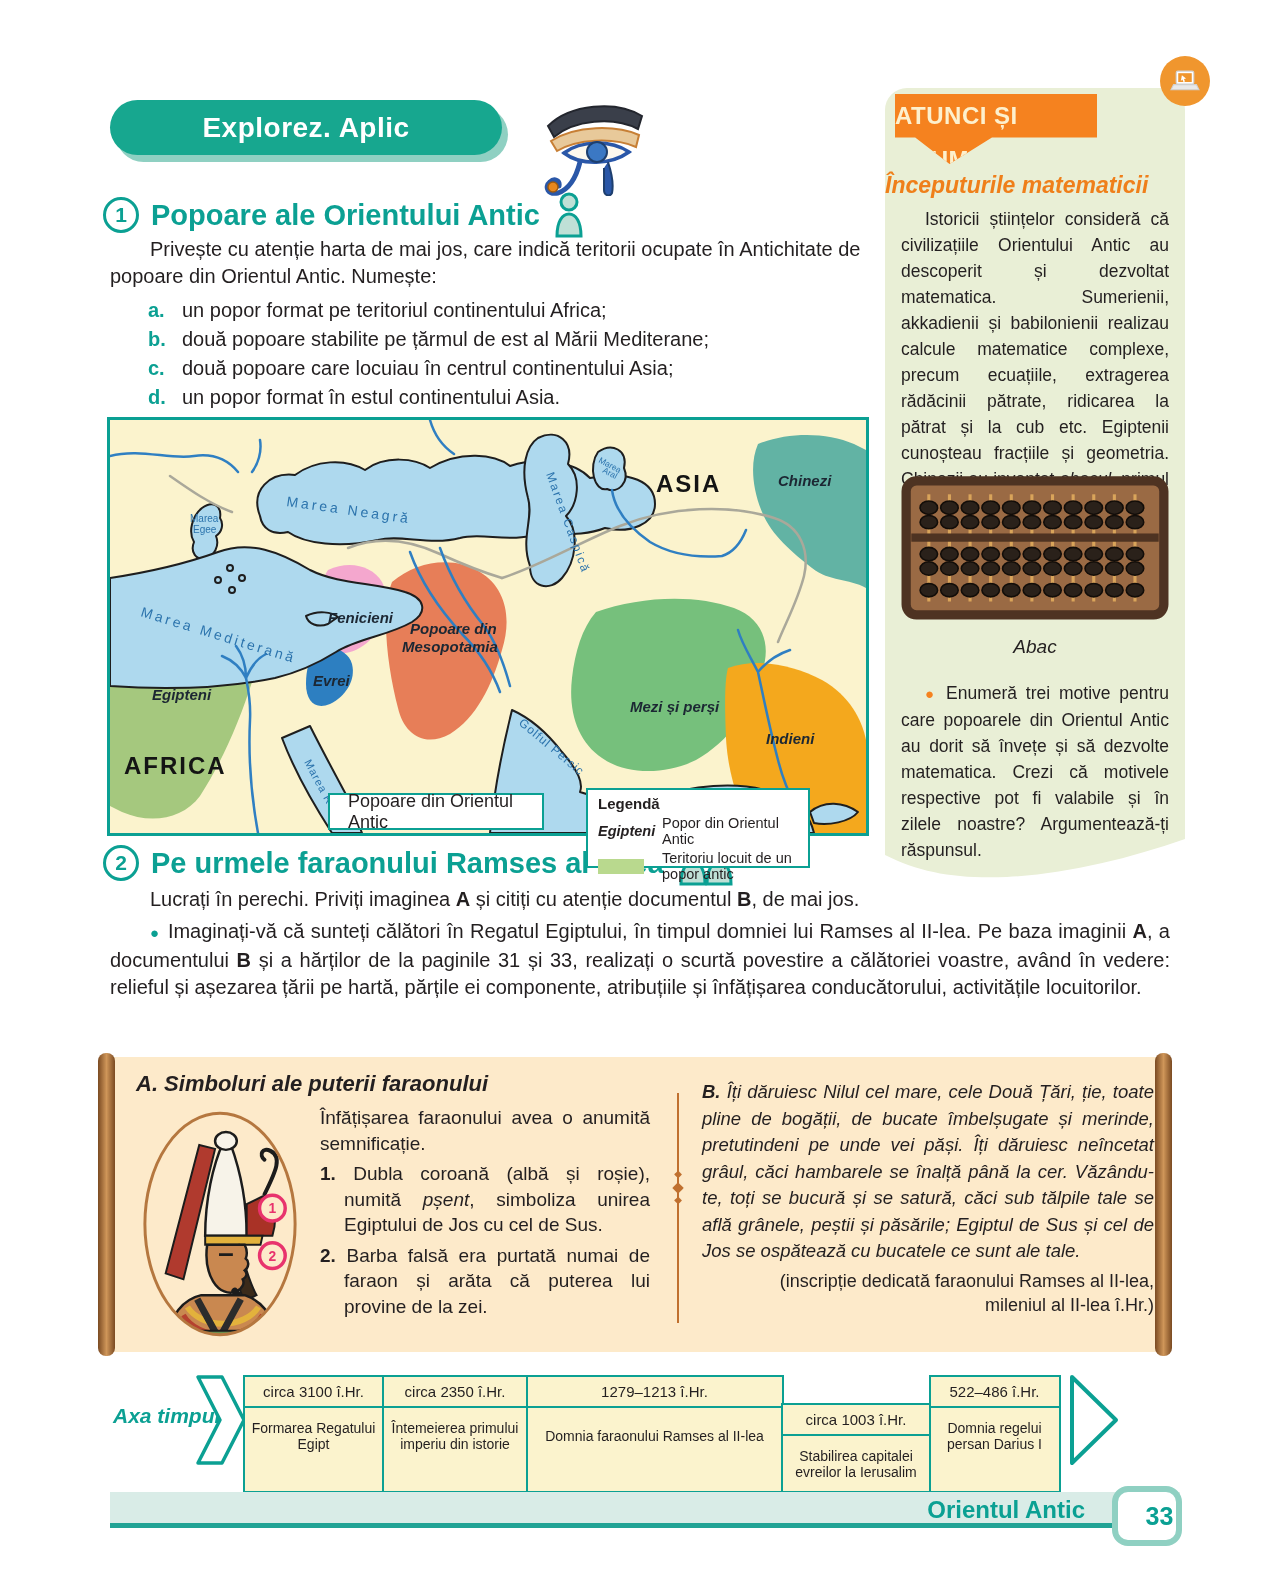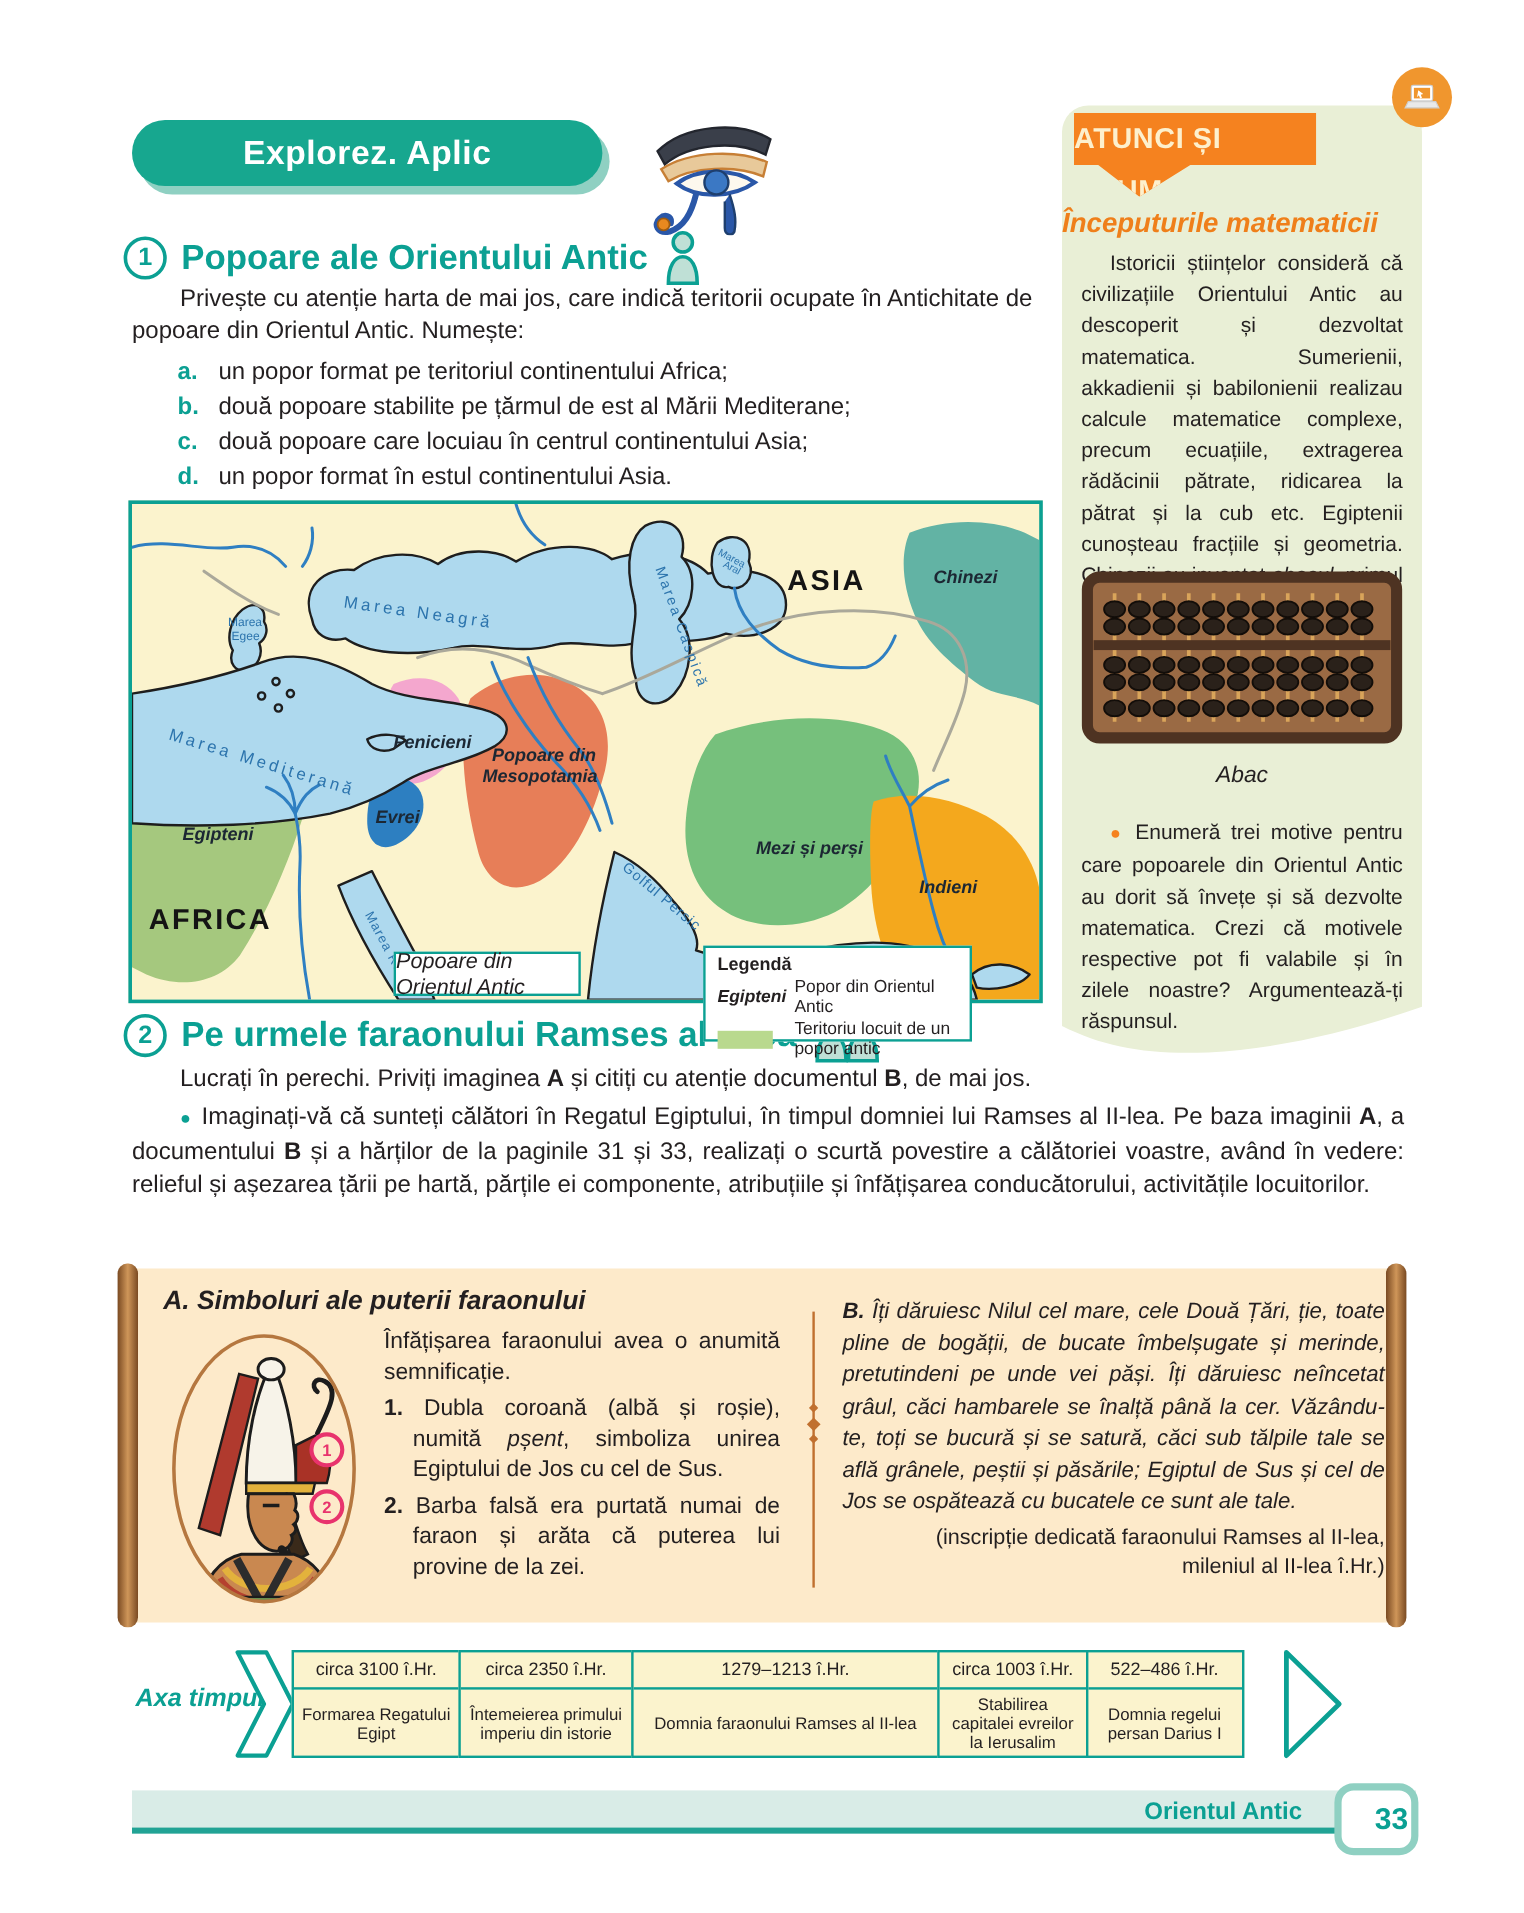--- a/index.html
+++ b/index.html
@@ -34,23 +34,23 @@
   .map{left:107px; top:417px; width:762px; height:419px; border:3px solid var(--teal);
        background:var(--cream);}
   .map svg{display:block;}
   .sea{fill:var(--sea); stroke:#1e1e1e; stroke-width:2; stroke-linejoin:round;}
   .rv{fill:none; stroke:#2f7fc2; stroke-width:2.5; stroke-linecap:round;}
   .gb{fill:none; stroke:#aaa89a; stroke-width:2.5; stroke-linecap:round;}
   .sl{font-size:14px; fill:#2c74ad; letter-spacing:3px;}
   .sl2{font-size:10px; fill:#2c74ad;}
   .cl{font-weight:bold; font-size:24px; fill:#141414; letter-spacing:2px;}
   .rl{font-style:italic; font-weight:bold; font-size:15px; fill:#1c2733;}
-  .map-caption{left:328px; top:793px; width:156px; height:37px; background:#fff;
+  .map-caption{left:328px; top:793px; width:216px; height:37px; background:#fff;
        border:2.5px solid var(--teal); display:flex; align-items:center; justify-content:center;
-       font-style:italic; font-size:18px; z-index:5;}
+       font-size:18px; z-index:5;padding-left:18px;}
   .legend{left:586px; top:788px; width:224px; height:80px; background:#fff;
        border:2.5px solid var(--teal); z-index:5; padding:5px 10px; font-size:14.5px;}
   .legend-title{font-weight:bold; font-size:15px;}
   .legend-row{display:flex; align-items:center; margin-top:3px;}
   .legend-term{font-style:italic; font-weight:bold; width:64px; flex:none;}
   .legend-swatch{width:46px; height:15px; background:#b9d98e; margin-right:18px; flex:none;}
 
   
   .panel{left:885px; top:88px; width:300px; height:790px; background:var(--panel);
          border-radius:22px;}
@@ -107,21 +107,21 @@
   .tl-cell{border:2.5px solid var(--teal); margin-left:-2.5px; background:var(--cream);}
   .tl-date{height:31px; border-bottom:2.5px solid var(--teal); display:flex; align-items:center;
            justify-content:center; font-weight:normal; font-size:15px;}
   .tl-desc{height:55px; display:flex; align-items:center; justify-content:center;
            text-align:center; font-size:14px; line-height:16px; padding:2px 6px;}
 
   
   .footer-band{left:110px; top:1492px; width:1070px; height:36px; background:#d9ece7;
            border-bottom:5px solid #21a395;}
   .footer-chapter{position:absolute; right:95px; top:0; line-height:36px; color:var(--teal);
-           font-weight:bold; font-size:20px;}
+           font-weight:bold; font-size:24px;}
   .page-box{left:1112px; top:1486px; width:70px; height:60px; background:#fff;
            border:6px solid var(--teal-light); border-radius:16px; display:flex; z-index:6;
            align-items:center; justify-content:center; color:var(--teal); font-weight:bold; font-size:25px;padding-left:25px;}
 </style>
 </head>
 <body>
 
 <div>
 
   <div class="abs badge">
@@ -395,21 +395,21 @@
         <div class="tl-desc">Formarea Regatului Egipt</div>
       </div>
       <div class="tl-cell" style="width:146px;">
         <div class="tl-date">circa 2350 î.Hr.</div>
         <div class="tl-desc">Întemeierea primului imperiu din istorie</div>
       </div>
       <div class="tl-cell" style="width:258px;">
         <div class="tl-date">1279–1213 î.Hr.</div>
         <div class="tl-desc">Domnia faraonului Ramses al II-lea</div>
       </div>
-      <div class="tl-cell" style="width:126px;">
+      <div class="tl-cell" style="width:150px;margin-top:28px;">
         <div class="tl-date">circa 1003 î.Hr.</div>
         <div class="tl-desc">Stabilirea capitalei evreilor la Ierusalim</div>
       </div>
       <div class="tl-cell" style="width:132px;">
         <div class="tl-date">522–486 î.Hr.</div>
         <div class="tl-desc">Domnia regelui persan Darius I</div>
       </div>
     </div>
     <svg class="abs" style="left:962px; top:0px;" width="50" height="96" viewBox="0 0 50 96">
       <path d="M3,5 L47,48 L3,91 Z" fill="#fff" stroke="#0ba093" stroke-width="4" stroke-linejoin="round"></path>

